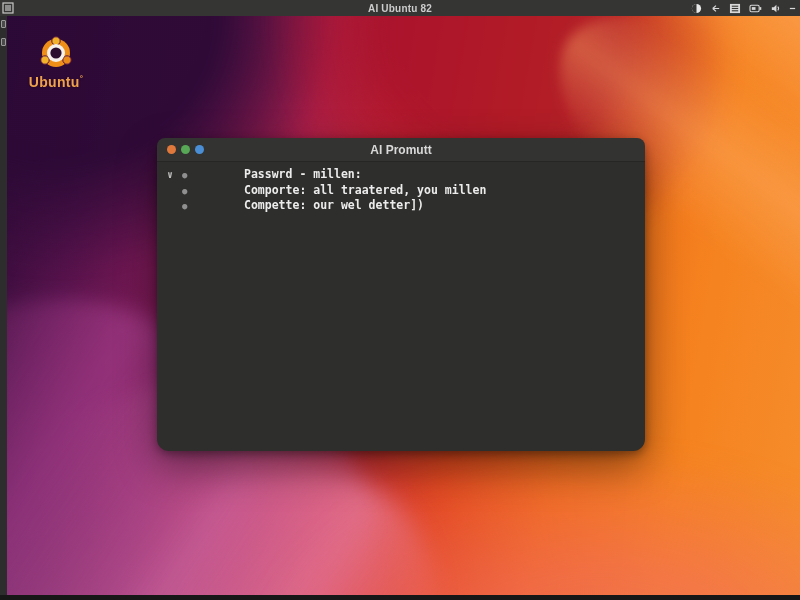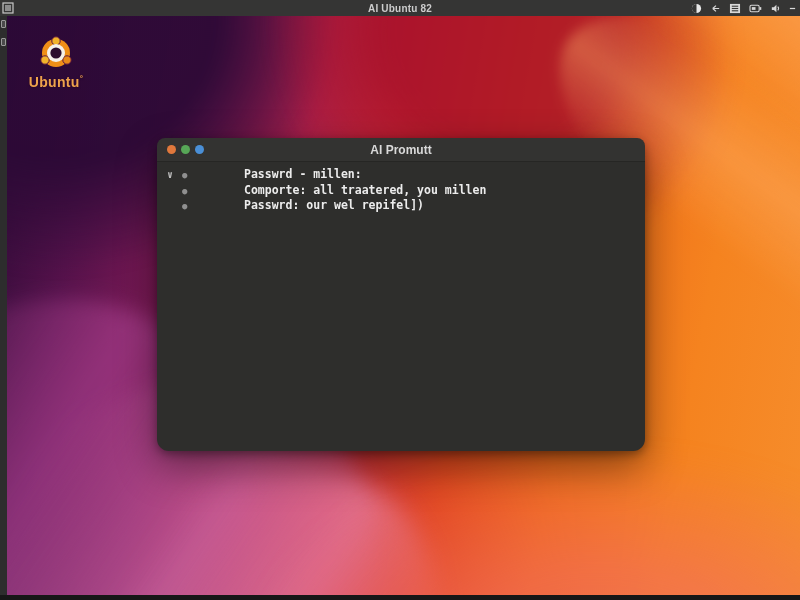--- a/index.html
+++ b/index.html
@@ -186,20 +186,20 @@
         <span class="t-text">Passwrd - millen:</span>
       </div>
       <div class="t-row">
         <span class="t-prefix"></span>
         <span class="t-bullet">●</span>
         <span class="t-text">Comporte: all traatered, you millen</span>
       </div>
       <div class="t-row">
         <span class="t-prefix"></span>
         <span class="t-bullet">●</span>
-        <span class="t-text">Passwrd: our wel repifel])</span>
+        <span class="t-text">Compette: our wel detter])</span>
       </div>
     </div>
   </div>
 
   <div class="bottom-bar"></div>
 
 </div>
 
 </body></html>

